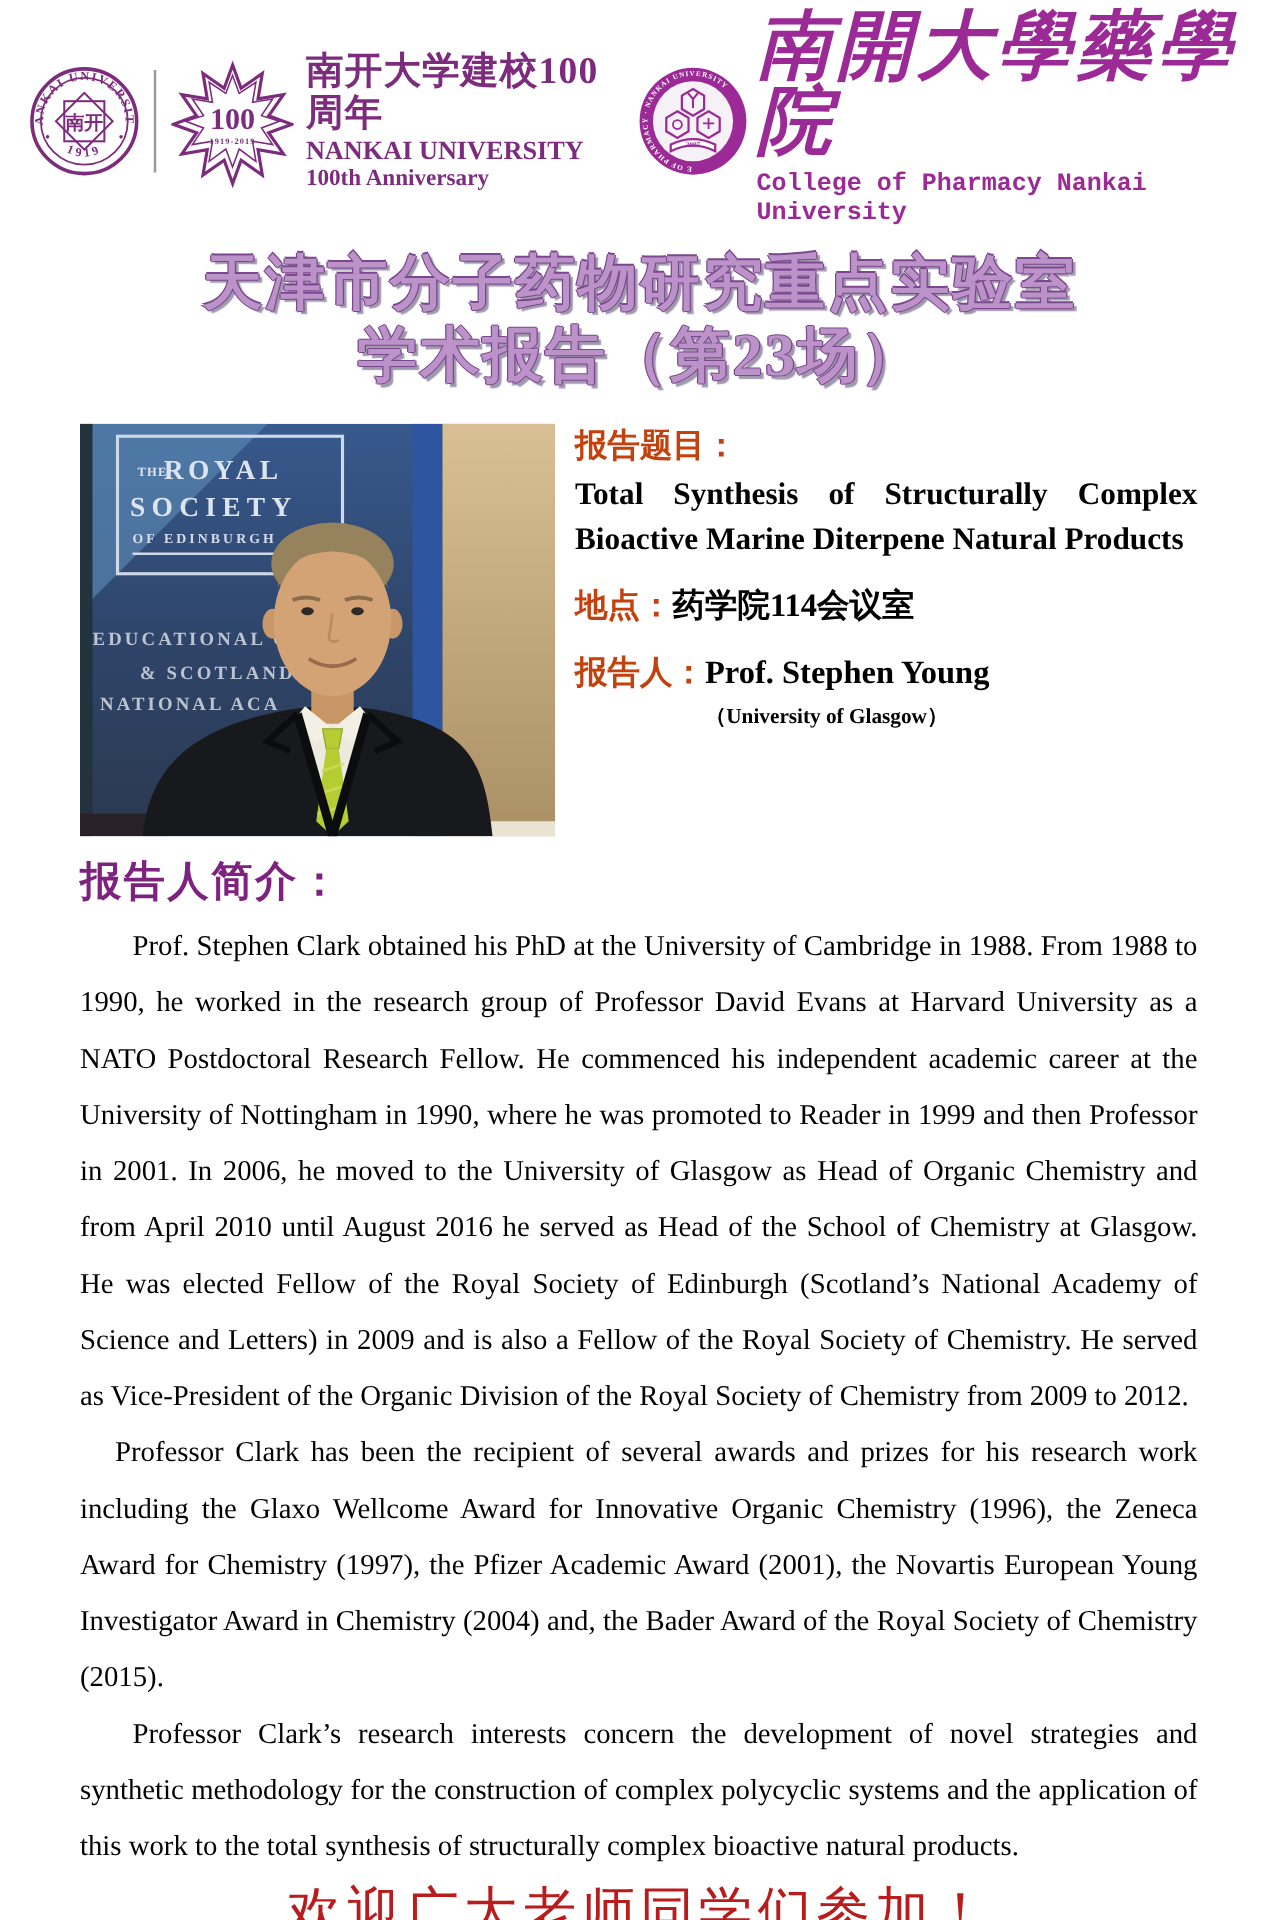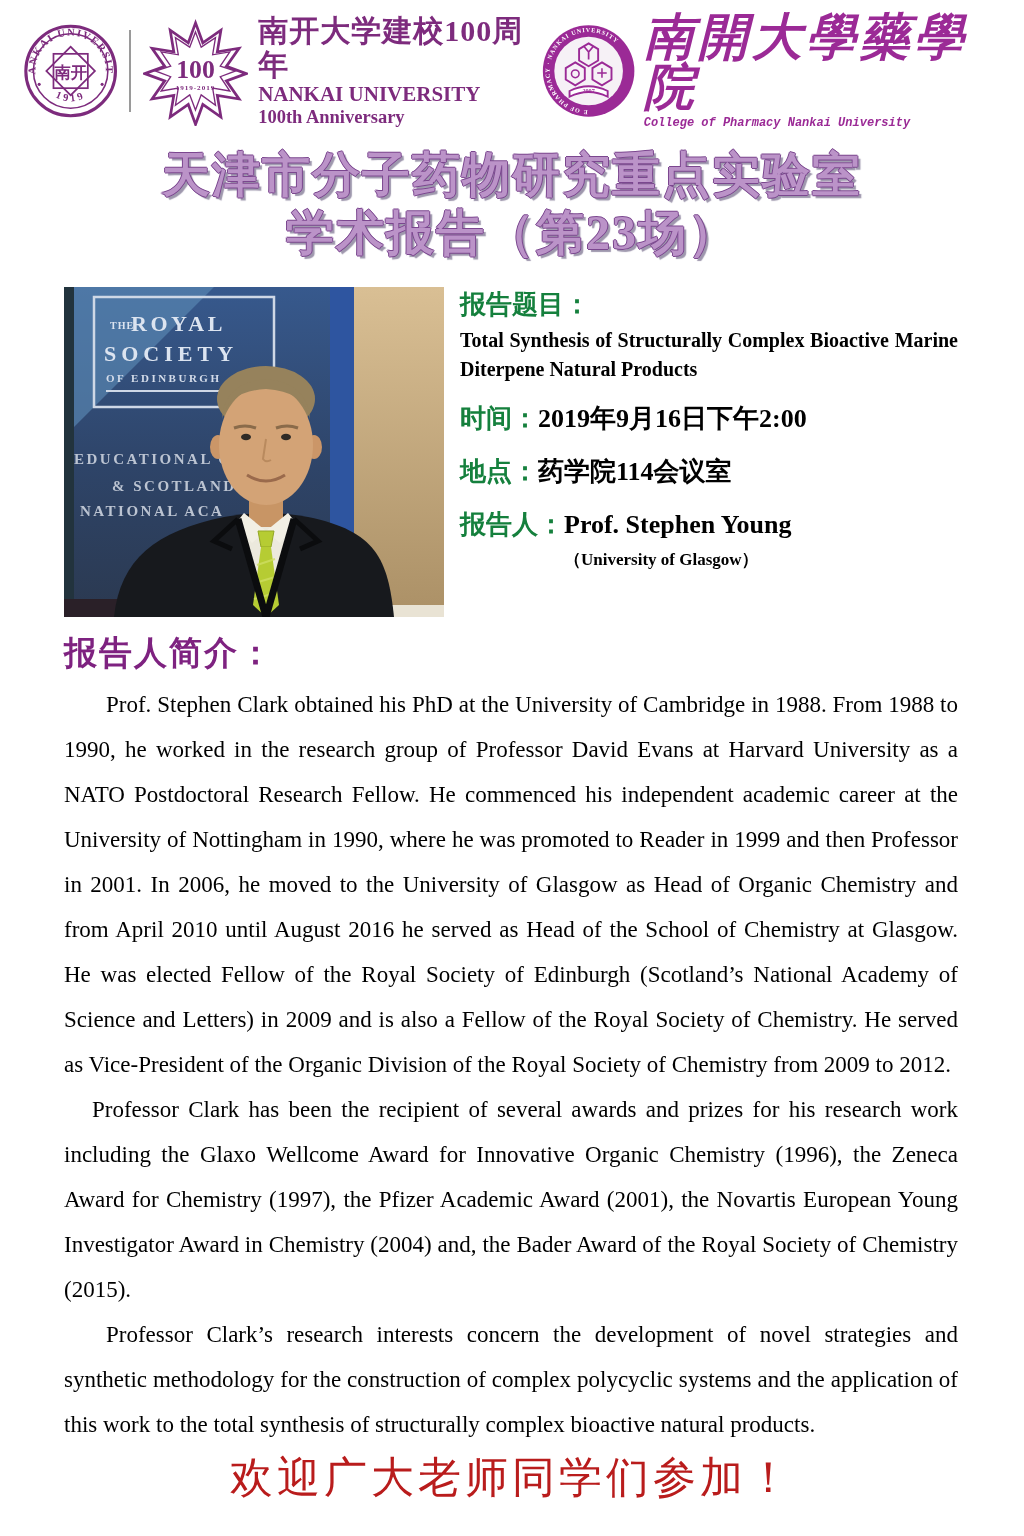--- a/index.html
+++ b/index.html
@@ -9,36 +9,36 @@
   
   .top-bar{display:flex;align-items:center;padding:12px 20px 0 22px;}
   .vdivider{width:2px;height:82px;background:#9a9a9a;margin:0 12px 0 10px;}
   .anniv-text{margin-left:10px;color:#7d2b7d;line-height:1.12;}
   .anniv-cn{font-size:30px;font-weight:bold;letter-spacing:1px;}
   .anniv-en1{font-size:21px;font-weight:bold;margin-top:2px;}
   .anniv-en2{font-size:18.5px;font-weight:bold;}
   .spacer{flex:1;}
   .pharma-block{display:flex;align-items:center;}
   .pharma-text{margin-left:6px;color:#9b2a96;}
-  .pharma-cal{font-size:50px;font-weight:bold;font-style:italic;line-height:1;letter-spacing:4px;
-              font-family:Liberation Serif, serif;}
-  .pharma-en{font-size:12px;font-weight:bold;margin-top:4px;font-family:"Liberation Mono",monospace;font-style:italic;}
+  .pharma-cal{font-size:60px;font-weight:bold;font-style:italic;line-height:1;letter-spacing:4px;
+              font-family:Liberation Mono, monospace;}
+  .pharma-en{font-size:20px;font-weight:bold;margin-top:4px;font-family:"Liberation Mono",monospace;}
 
   
   .main-title{margin-top:16px;text-align:center;font-weight:bold;line-height:1.2;
       color:#bb93c8;font-size:48px;letter-spacing:2px;
       text-shadow:1px 0 0 #7b478f,-1px 0 0 #7b478f,0 1px 0 #7b478f,0 -1px 0 #7b478f,3px 3px 1px #9e97ad;}
 
   
   .info-row{display:flex;margin:26px 66px 0 64px;gap:16px;}
   .photo{flex:0 0 380px;width:380px;height:330px;}
   .details{flex:1;min-width:0;}
-  .label-purple{color:#15803d;font-weight:bold;}
+  .label-purple{color:#c2410c;font-weight:bold;}
   .topic-label{font-size:26px;}
-  .topic-title{font-size:20px;font-weight:bold;text-align:justify;line-height:1.42;margin-top:4px;font-family:Liberation Serif, serif;}
+  .topic-title{font-size:25px;font-weight:bold;text-align:justify;line-height:1.42;margin-top:4px;font-family:Liberation Serif, serif;}
   .det-row{margin-top:18px;font-size:26px;}
   .det-row .val{font-weight:bold;color:#000;}
   .affil{margin-top:6px;margin-left:104px;font-size:17px;font-weight:bold;}
 
   
   .bio-heading{margin:14px 64px 0 64px;color:#7e2280;font-weight:bold;font-size:33px;letter-spacing:2px;}
   .bio{margin:6px 66px 0 64px;font-size:23px;line-height:45px;text-align:justify;}
   .bio p{margin:0;}
   .indent-lg{text-indent:42px;}
   .indent-sm{text-indent:28px;}
@@ -189,23 +189,20 @@
         <path d="M174,232 L150,254 L168,262" stroke="#0b0c0e" stroke-width="5" fill="none"></path>
         <path d="M230,232 L254,254 L236,262" stroke="#0b0c0e" stroke-width="5" fill="none"></path>
       </g>
     </svg>
 
     <div class="details">
       <div class="label-purple topic-label">报告题目：</div>
       <div class="topic-title">Total Synthesis of Structurally Complex Bioactive Marine Diterpene Natural Products</div>
 
       <div class="det-row">
-        <span class="label-purple">时间：</span><span class="val">2019年9月16日下午2:00</span>
-      </div>
-      <div class="det-row">
         <span class="label-purple">地点：</span><span class="val">药学院114会议室</span>
       </div>
       <div class="det-row">
         <span class="label-purple">报告人：</span><span class="val">Prof. Stephen Young</span>
       </div>
       <div class="affil">（University of Glasgow）</div>
     </div>
   </div>
 
   <div class="bio-heading">报告人简介：</div>

